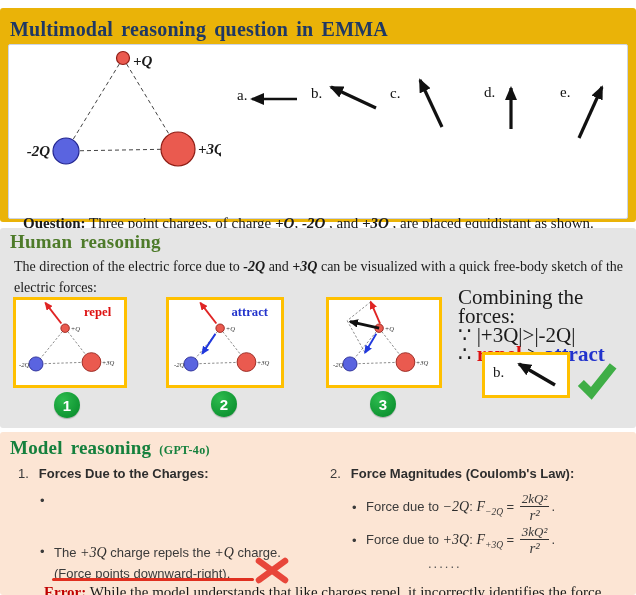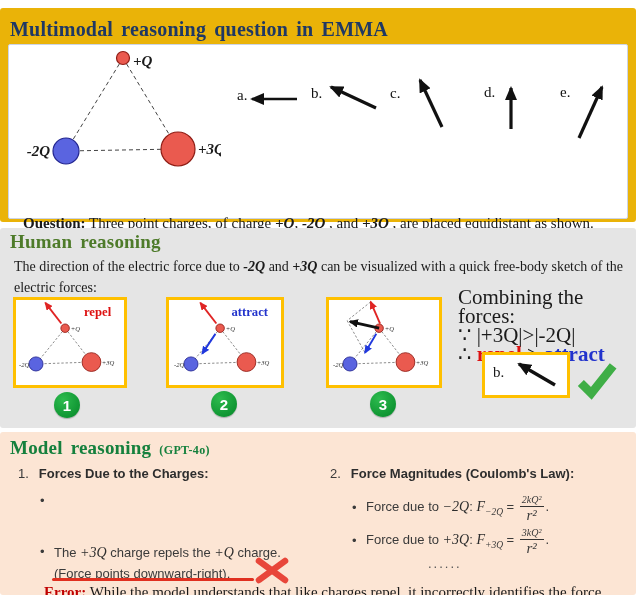--- a/index.html
+++ b/index.html
@@ -48,21 +48,21 @@
   
   .mono-sans{font-family:"Liberation Sans",sans-serif;color:#3a3a3a;font-size:13px;}
   .item-head{display:flex;gap:10px;}
   .item-head .t{font-weight:700;color:#2d2d2d;}
   .mbullet{line-height:21px;}
   .mbullet::before{content:"";}
   .bdot{position:absolute;font-family:"Liberation Sans",sans-serif;color:#3a3a3a;font-size:13px;}
   .math{font-family:"Liberation Serif",serif;font-style:italic;font-size:14px;color:#2d2d2d;}
   .msub{font-family:"Liberation Serif",serif;font-style:italic;font-size:9.5px;vertical-align:-4px;}
   .frac{display:inline-block;text-align:center;vertical-align:-9px;line-height:1;margin:0 2px;}
-  .frac .num{display:block;font-family:"Liberation Serif",serif;font-style:italic;font-size:10px;
+  .frac .num{display:block;font-family:"Liberation Serif",serif;font-style:italic;font-size:13px;
              border-bottom:1px solid #333;padding:0 2px 1px;}
   .frac .den{display:block;font-family:"Liberation Serif",serif;font-style:italic;font-size:15px;padding-top:1px;}
   #red-underline{left:52px;top:146px;width:202px;height:3px;background:#e03020;border-radius:2px;}
   #ellipsis{left:428px;top:124px;letter-spacing:2px;color:#555;}
   #error-line{left:44px;top:151px;width:600px;font-size:15px;line-height:19px;}
   #error-line .elabel{color:#c00000;font-weight:700;}
   svg text{font-family:"Liberation Serif",serif;}
 </style>
 </head>
 <body>

